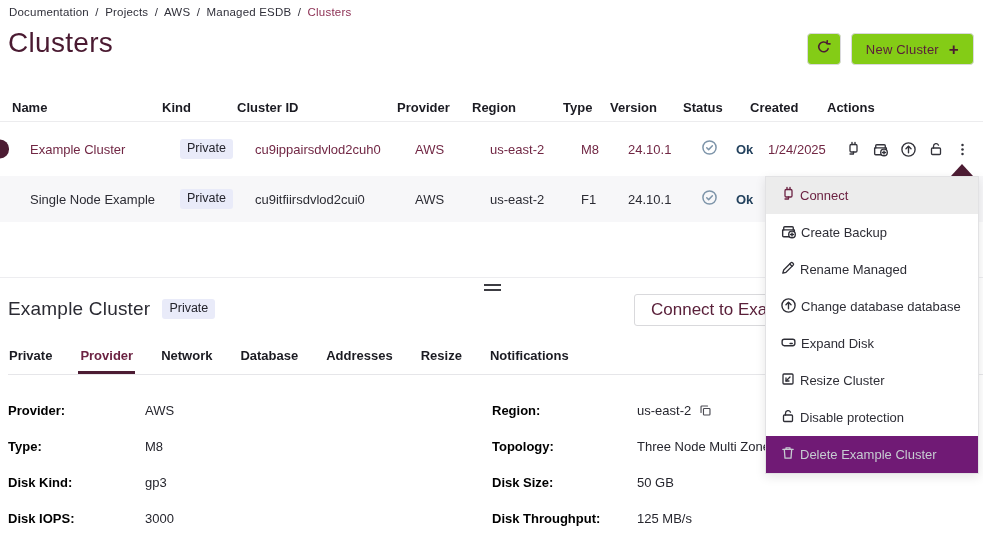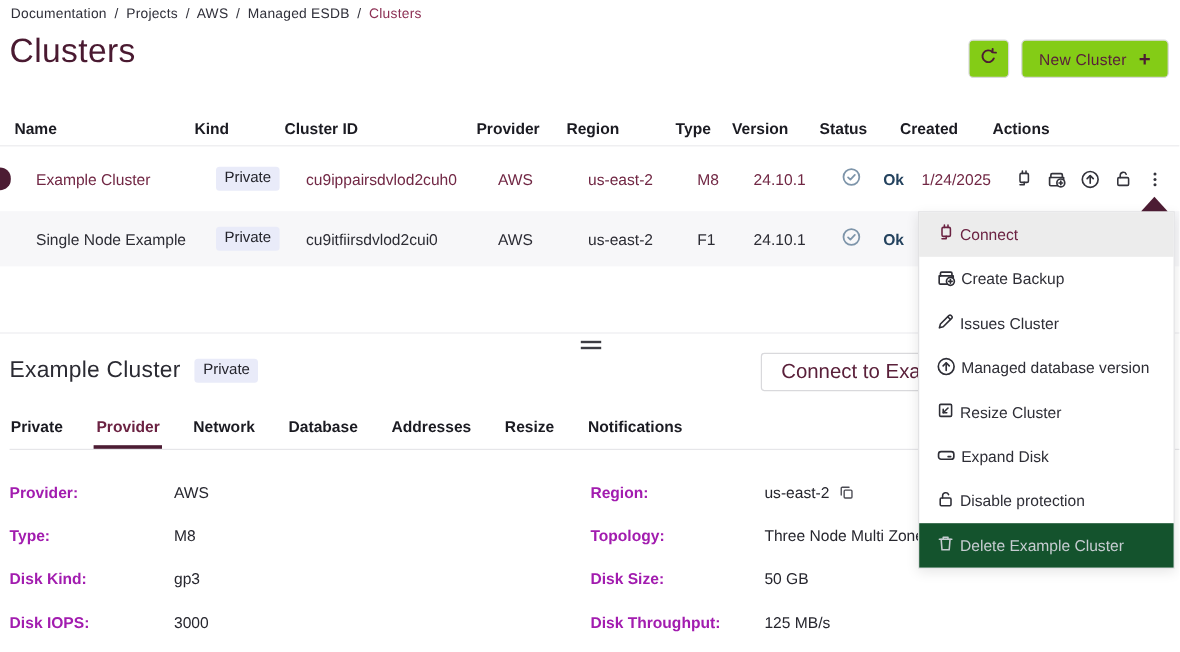--- a/index.html
+++ b/index.html
@@ -59,35 +59,35 @@
                  font-size: 17px; white-space: nowrap; overflow: hidden; padding: 0 0 0 16px;
                  text-align: center; cursor: pointer; }
   .tabbar { position: absolute; top: 52px; left: 8px; right: 0; height: 31px;
             display: flex; gap: 26px; border-bottom: 1px solid #e6e6e9; }
   .tab { font-size: 13px; font-weight: 700; color: #1b1b22; padding: 4px 1px 0; position: relative; cursor: pointer; }
   .tab.active { color: #6b2242; }
   .tab.active::after { content: ""; position: absolute; left: -1px; right: -1px; bottom: 0; height: 3px; background: #4c1c33; }
 
   .fields { position: absolute; top: 100px; left: 8px; right: 0; font-size: 13px; }
   .field-row { display: grid; grid-template-columns: 137px 347px 145px 1fr; height: 36px; align-items: center; }
-  .flabel { font-weight: 700; color: #a21caf; }
+  .flabel { font-weight: 700; color: #000000; }
   .fvalue { color: #26262e; display: flex; align-items: center; gap: 8px; }
   .copy-icon { color: #4a4a52; display: inline-flex; cursor: pointer; }
 
   
   .menu-caret { position: absolute; left: 951px; top: 164px; width: 0; height: 0;
                 border-left: 11px solid transparent; border-right: 11px solid transparent;
                 border-bottom: 12px solid #4c1c33; z-index: 6; }
   .menu { position: absolute; left: 765px; top: 176px; width: 214px; z-index: 5;
           background: #fff; border: 1px solid #e2e2e4; box-shadow: 0 3px 10px rgba(0,0,0,.10); }
   .menu-item { height: 37px; display: flex; align-items: center; gap: 4px; padding: 0 14px;
                font-size: 13px; color: #2e2e36; cursor: pointer; }
   .menu-item svg { flex: 0 0 auto; }
   .menu-item.highlighted { background: #ececec; color: #6b2242; }
-  .menu-item.disabled { background: #14532d; color: #c6ccd1; cursor: default; }
+  .menu-item.disabled { background: #701a75; color: #c6ccd1; cursor: default; }
 </style>
 </head>
 <body>
 
 <div class="page">
 
   <nav class="breadcrumb">
     <span class="crumb">Documentation</span>
     <span class="sep">/</span>
     <span class="crumb">Projects</span>
@@ -295,53 +295,53 @@
       </span>
       <span>Create Backup</span>
     </div>
     <div class="menu-item">
       <span>
         <svg width="16" height="16" viewBox="0 0 16 16" fill="none" stroke="currentColor" stroke-width="1.3" stroke-linecap="round" stroke-linejoin="round">
           <path d="M2.8 13.2 l0.9 -3.2 L10.9 2.8 a1.1 1.1 0 0 1 1.6 0 l0.7 0.7 a1.1 1.1 0 0 1 0 1.6 L6 12.3 Z"></path>
           <line x1="9.8" y1="4" x2="12" y2="6.2"></line>
         </svg>
       </span>
-      <span>Issues Cluster</span>
+      <span>Rename Managed</span>
     </div>
     <div class="menu-item">
       <span>
         <svg width="17" height="17" viewBox="0 0 16 16" fill="none" stroke="currentColor" stroke-width="1.3" stroke-linecap="round" stroke-linejoin="round">
           <circle cx="8" cy="8" r="6.2"></circle>
           <line x1="8" y1="11" x2="8" y2="5.2"></line>
           <polyline points="5.6,7.4 8,5 10.4,7.4"></polyline>
         </svg>
       </span>
-      <span>Managed database version</span>
+      <span>Change database database</span>
+    </div>
+    <div class="menu-item">
+      <span>
+        <svg width="17" height="17" viewBox="0 0 16 16" fill="none" stroke="currentColor" stroke-width="1.3" stroke-linecap="round" stroke-linejoin="round">
+          <rect x="2" y="5" width="12" height="6" rx="2"></rect>
+          <line x1="9.5" y1="9" x2="11.5" y2="9"></line>
+        </svg>
+      </span>
+      <span>Expand Disk</span>
     </div>
     <div class="menu-item">
       <span>
         <svg width="16" height="16" viewBox="0 0 16 16" fill="none" stroke="currentColor" stroke-width="1.3" stroke-linecap="round" stroke-linejoin="round">
           <rect x="3" y="3" width="10" height="10" rx="1"></rect>
           <line x1="10" y1="6" x2="6" y2="10"></line>
           <polyline points="6,7 6,10 9,10"></polyline>
         </svg>
       </span>
       <span>Resize Cluster</span>
     </div>
     <div class="menu-item">
       <span>
-        <svg width="17" height="17" viewBox="0 0 16 16" fill="none" stroke="currentColor" stroke-width="1.3" stroke-linecap="round" stroke-linejoin="round">
-          <rect x="2" y="5" width="12" height="6" rx="2"></rect>
-          <line x1="9.5" y1="9" x2="11.5" y2="9"></line>
-        </svg>
-      </span>
-      <span>Expand Disk</span>
-    </div>
-    <div class="menu-item">
-      <span>
         <svg width="16" height="16" viewBox="0 0 16 16" fill="none" stroke="currentColor" stroke-width="1.3" stroke-linecap="round" stroke-linejoin="round">
           <rect x="3.5" y="7" width="9" height="6.5" rx="1"></rect>
           <path d="M5.5 7 V5.2 a2.6 2.6 0 0 1 5 -1"></path>
         </svg>
       </span>
       <span>Disable protection</span>
     </div>
     <div class="menu-item disabled">
       <span>
         <svg width="16" height="16" viewBox="0 0 16 16" fill="none" stroke="currentColor" stroke-width="1.3" stroke-linecap="round" stroke-linejoin="round">

